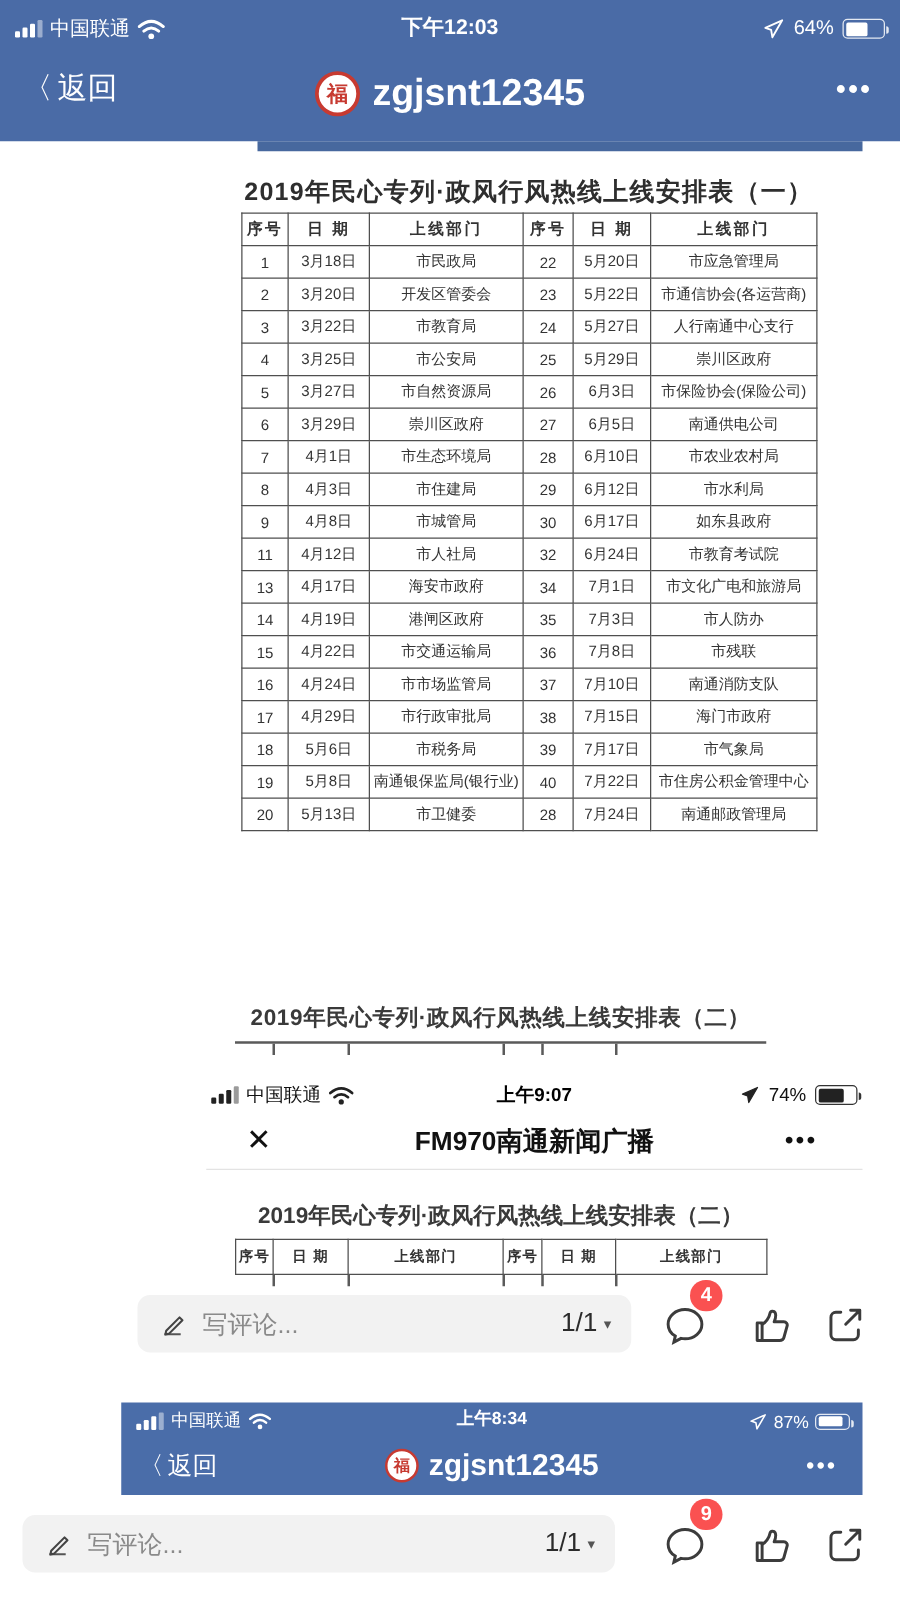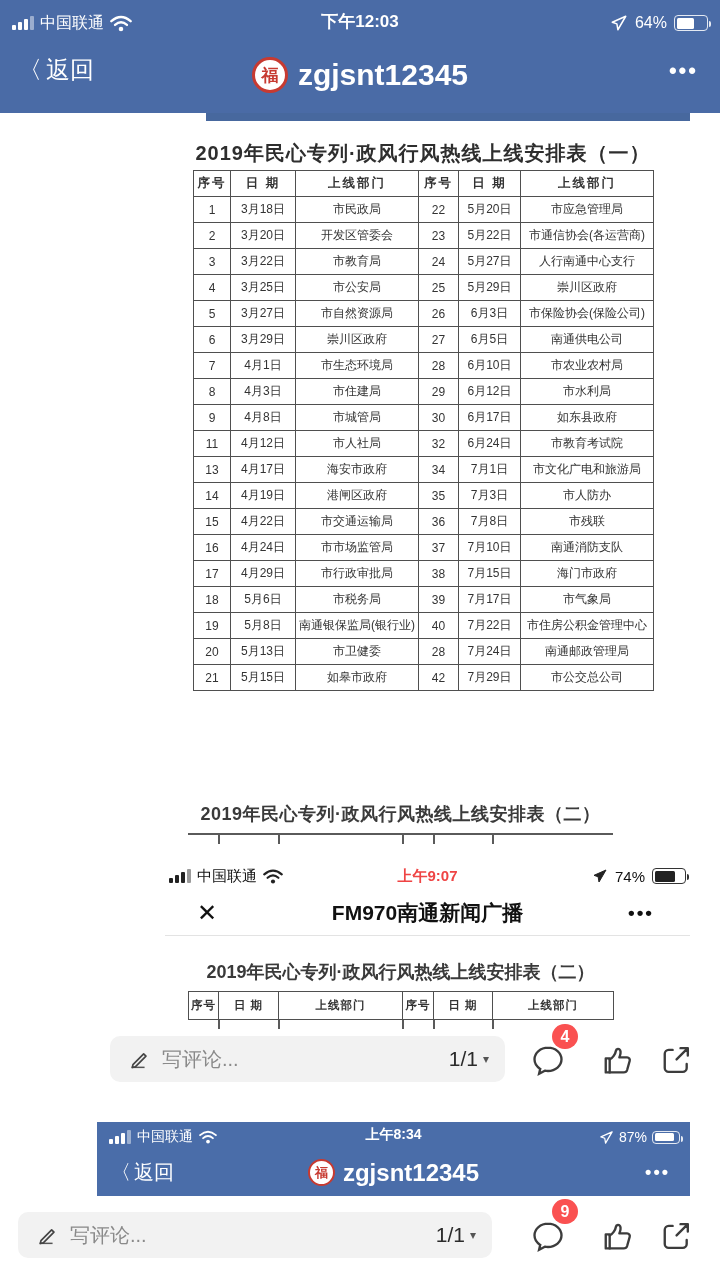--- a/index.html
+++ b/index.html
@@ -44,21 +44,21 @@
   .t2a { position:absolute; top:802px; left:188px; width:425px; }
   .t2a-title { text-align:center; font-size:18px; font-weight:600; color:#3a3a3a; letter-spacing:.5px; padding-bottom:7px; }
   .t2a-line { border-top:2px solid #5a5a5a; position:relative; height:10px; }
   .tick { position:absolute; top:0; width:2px; height:9px; background:#5a5a5a; }
 
   
   .shot1 { position:absolute; top:862px; left:165px; width:525px; height:160px; background:#fff; color:#1c1c1c; }
   .s1-status { position:relative; height:28px; display:flex; align-items:center; padding:0 4px; }
   .s1-status .sigbars i { background:#222; }
   .s1-status .carrier { font-size:15px; color:#111; }
-  .s1-center { position:absolute; left:0; right:0; display:flex; justify-content:center; font-size:15px; font-weight:700; color:#ef4444; }
+  .s1-center { position:absolute; left:0; right:0; display:flex; justify-content:center; font-size:15px; font-weight:700; color:#000000; }
   .s1-nav { position:relative; height:46px; display:flex; align-items:center; justify-content:center; border-bottom:1px solid #e3e3e3; }
   .s1-close { position:absolute; left:32px; font-size:24px; color:#111; }
   .s1-title { font-size:21px; font-weight:700; color:#111; }
   .s1-more { position:absolute; right:36px; font-size:19px; font-weight:700; letter-spacing:2px; color:#111; }
   .t2b-title { position:absolute; top:960px; left:188px; width:425px; text-align:center; font-size:18px; font-weight:600; color:#3a3a3a; }
   .t2b { position:absolute; top:991px; left:188px; width:425px; }
   .t2b th { height:28px; font-size:11.5px; font-weight:700; letter-spacing:1px; }
   .t2b-ticks { position:absolute; top:1020px; left:188px; width:425px; height:10px; }
 
   
@@ -295,28 +295,20 @@
           <td>7月22日</td>
           <td>市住房公积金管理中心</td>
         </tr>
         <tr>
           <td>20</td>
           <td>5月13日</td>
           <td>市卫健委</td>
           <td>28</td>
           <td>7月24日</td>
           <td>南通邮政管理局</td>
-        </tr>
-        <tr>
-          <td>21</td>
-          <td>5月15日</td>
-          <td>如皋市政府</td>
-          <td>42</td>
-          <td>7月29日</td>
-          <td>市公交总公司</td>
         </tr>
       </tbody>
   </table>
 
   <div class="t2a">
     <div class="t2a-title">2019年民心专列·政风行风热线上线安排表（二）</div>
     <div class="t2a-line">
       <span class="tick" style="left:30px"></span>
       <span class="tick" style="left:90px"></span>
       <span class="tick" style="left:214px"></span>

